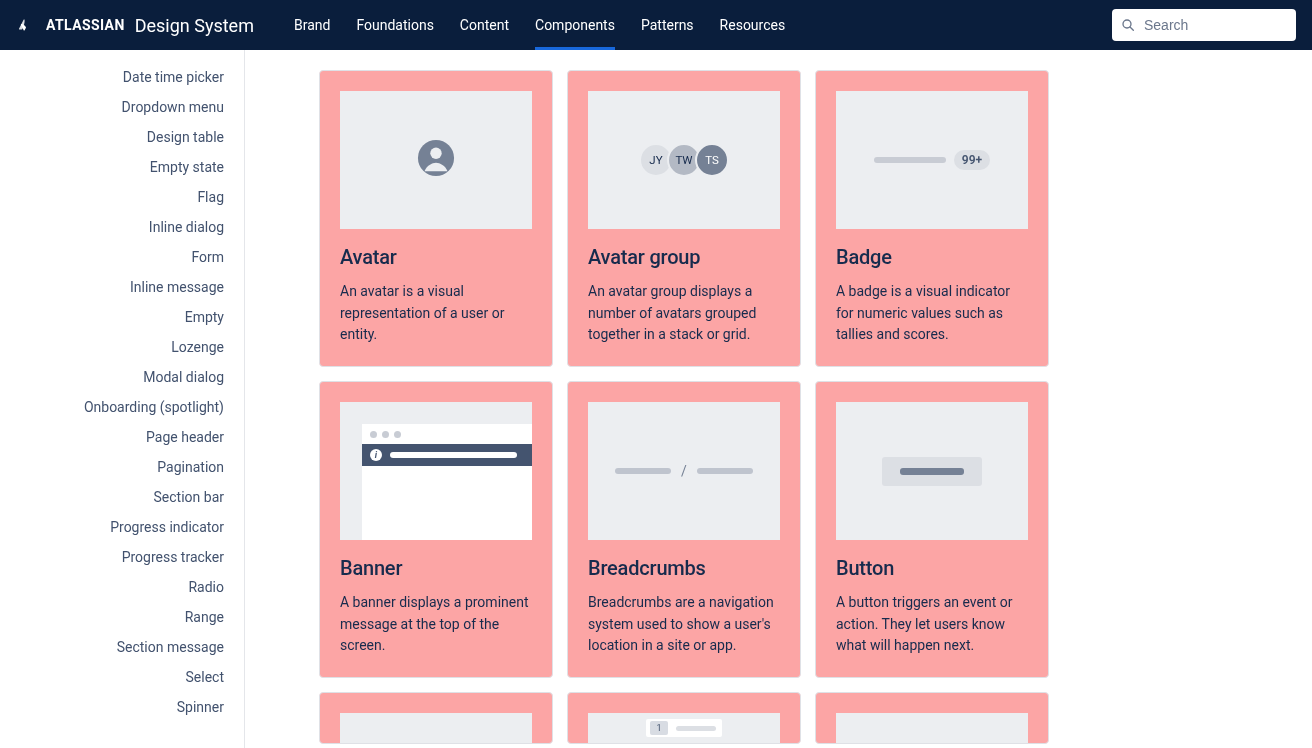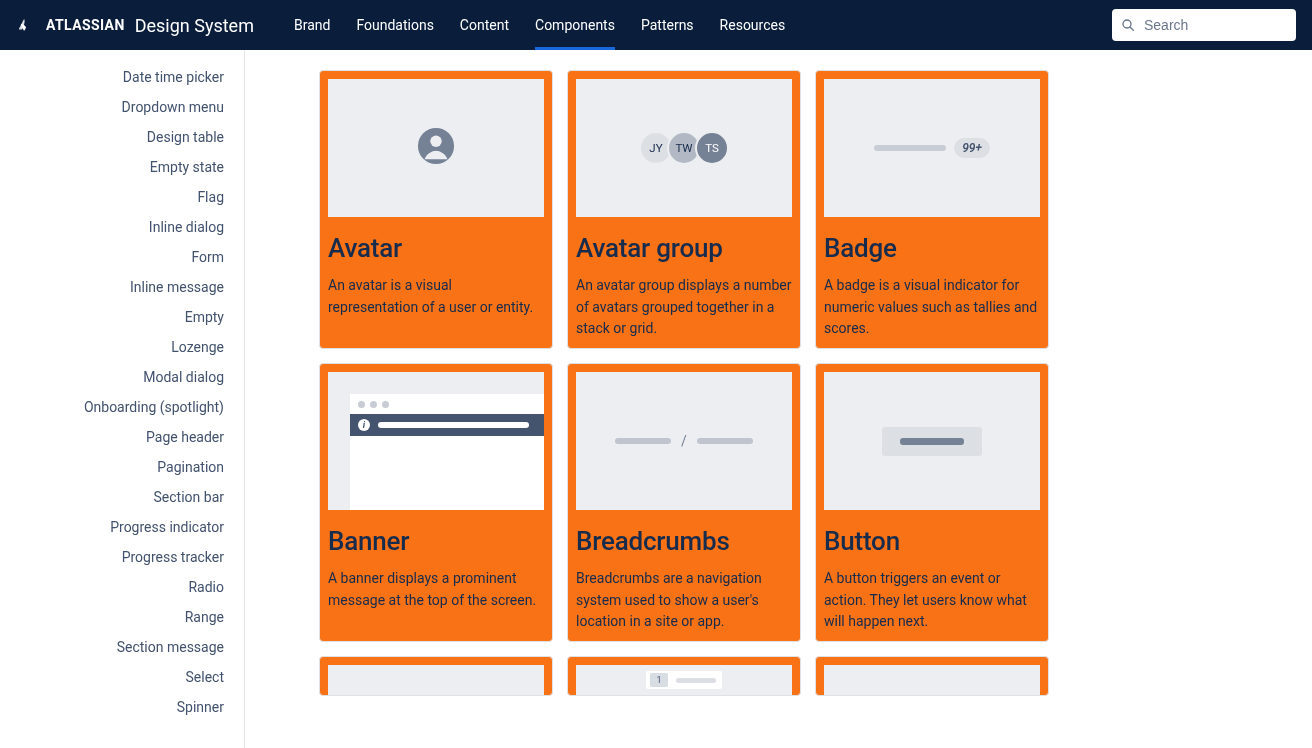--- a/index.html
+++ b/index.html
@@ -106,36 +106,36 @@
   }
   .cards-grid {
     display: grid;
     grid-template-columns: repeat(3, 234px);
     gap: 14px;
     margin-left: 74px;
   }
   .card {
     border: 1px solid #dfe1e6;
     border-radius: 4px;
-    padding: 8px;
+    padding: 20px;
     cursor: pointer;
-    background: #f97316;
+    background: #fca5a5;
   }
   .card-preview {
     width: 100%;
     height: 138px;
     background: #eceef1;
     display: flex;
     align-items: center;
     justify-content: center;
     position: relative;
     overflow: hidden;
   }
   .card-title {
-    font-size: 26px;
+    font-size: 20px;
     font-weight: 500;
     color: #172b4d;
     margin-top: 16px;
     letter-spacing: -0.2px;
   }
   .card-desc {
     font-size: 14px;
     color: #172b4d;
     margin-top: 12px;
     line-height: 1.55;
@@ -152,21 +152,21 @@
     margin-left: -6px;
     border: 2px solid #eceef1;
   }
   .av-circle:first-child { margin-left: 0; }
   .av1 { background: #dcdfe4; }
   .av2 { background: #b3b9c4; }
   .av3 { background: #758195; color: #fff; }
   
   .badge-prev { display: flex; align-items: center; gap: 8px; }
   .badge-line { width: 72px; height: 6px; background: #c8ccd4; border-radius: 3px; }
-  .badge-pill { background: #dcdfe4; color: #44546f; font-size: 12px; font-weight: 600; padding: 3px 8px; border-radius: 10px; font-style: italic; }
+  .badge-pill { background: #dcdfe4; color: #44546f; font-size: 12px; font-weight: 600; padding: 3px 8px; border-radius: 10px; }
   
   .banner-prev {
     position: absolute;
     left: 22px; right: 0; top: 22px; bottom: 0;
     background: #fff;
     display: flex; flex-direction: column;
   }
   .banner-top {
     height: 20px;
     display: flex; align-items: center;

